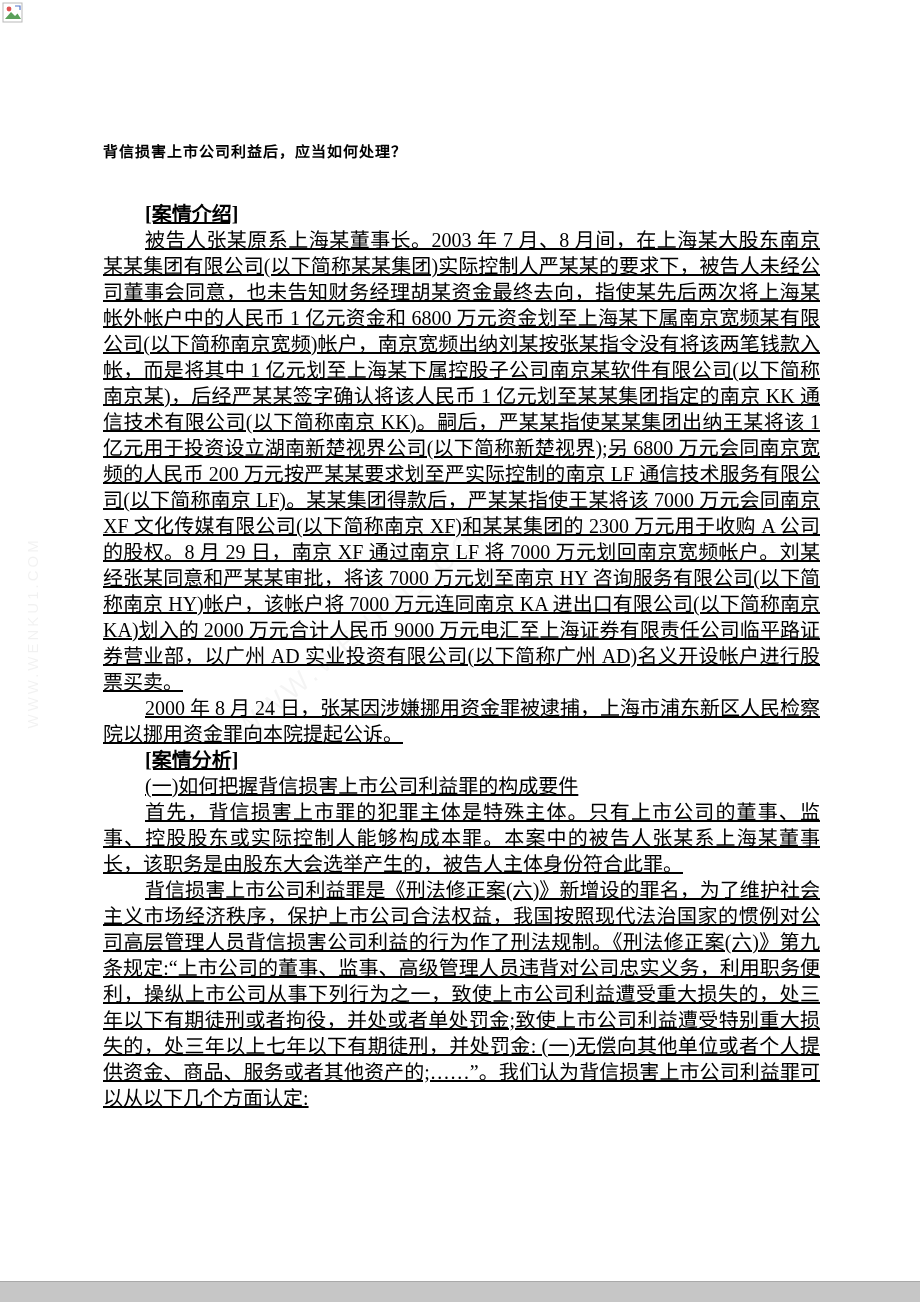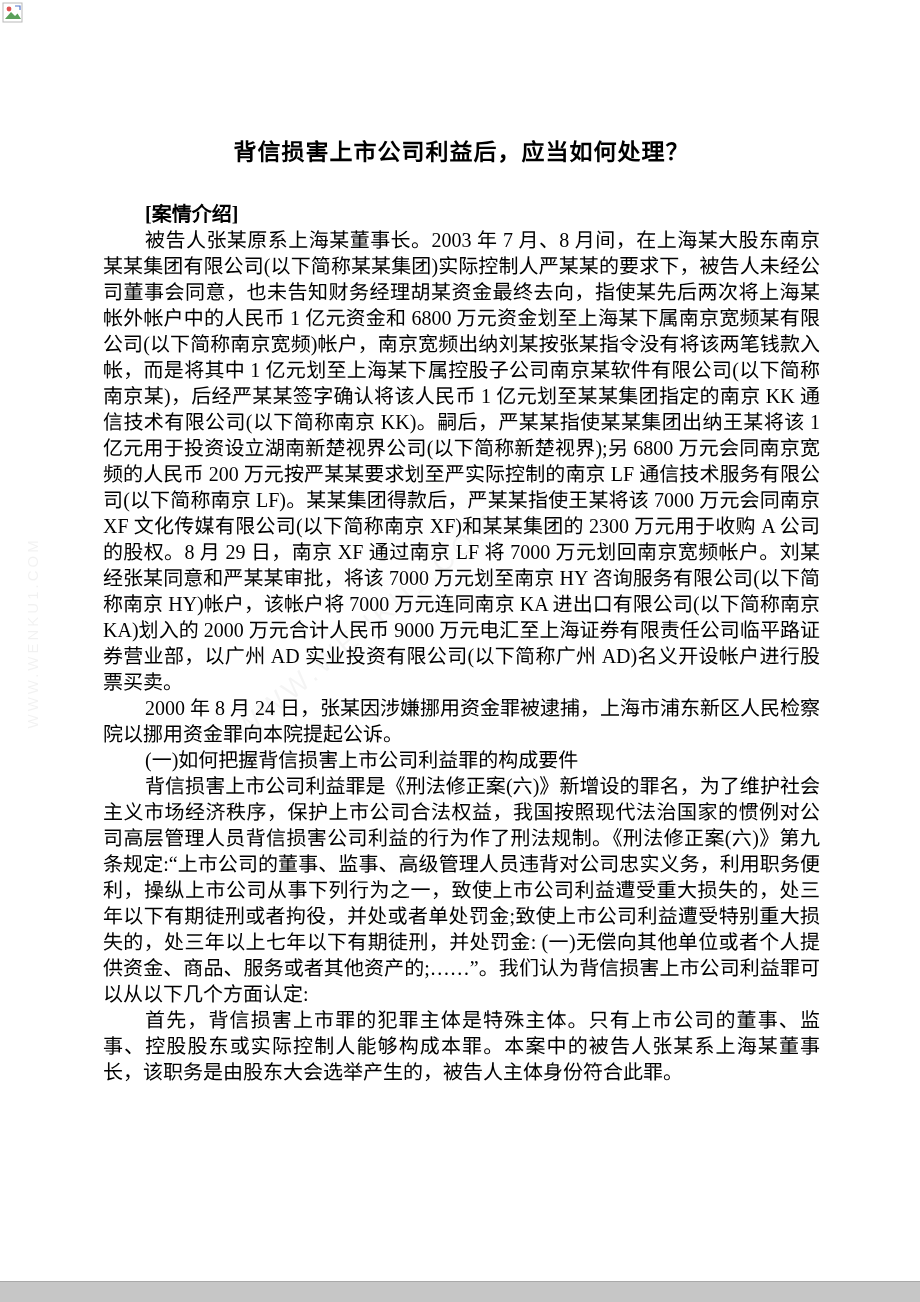--- a/index.html
+++ b/index.html
@@ -21,34 +21,34 @@
   }
   .content {
     position: absolute;
     left: 103px;
     top: 0;
     width: 717px;
     z-index: 2;
   }
   .doc-title {
     margin: 136px 0 33px 0;
-    text-align: center;
     font-family: "DejaVu Sans", "Liberation Sans", sans-serif;
     font-weight: 700;
-    font-size: 23px;
+    font-size: 15px;
     letter-spacing: 1px;
     line-height: 32px;
   }
   p.para {
     margin: 0;
     font-size: 20px;
     line-height: 26px;
     text-align: justify;
     text-indent: 42px;
     word-break: break-all;
+    text-decoration: underline;
   }
   p.para.bold {
     font-weight: 700;
   }
   .watermark-vertical {
     position: absolute;
     left: -168px;
     top: 520px;
     width: 400px;
     transform: rotate(-90deg);
@@ -111,24 +111,25 @@
   <div class="content">
     <h1 class="doc-title">背信损害上市公司利益后，应当如何处理？</h1>
 
     <p class="para bold">[案情介绍]</p>
 
 
     <p class="para">被告人张某原系上海某董事长。2003 年 7 月、8 月间，在上海某大股东南京某某集团有限公司(以下简称某某集团)实际控制人严某某的要求下，被告人未经公司董事会同意，也未告知财务经理胡某资金最终去向，指使某先后两次将上海某帐外帐户中的人民币 1 亿元资金和 6800 万元资金划至上海某下属南京宽频某有限公司(以下简称南京宽频)帐户，南京宽频出纳刘某按张某指令没有将该两笔钱款入帐，而是将其中 1 亿元划至上海某下属控股子公司南京某软件有限公司(以下简称南京某)，后经严某某签字确认将该人民币 1 亿元划至某某集团指定的南京 KK 通信技术有限公司(以下简称南京 KK)。嗣后，严某某指使某某集团出纳王某将该 1 亿元用于投资设立湖南新楚视界公司(以下简称新楚视界);另 6800 万元会同南京宽频的人民币 200 万元按严某某要求划至严实际控制的南京 LF 通信技术服务有限公司(以下简称南京 LF)。某某集团得款后，严某某指使王某将该 7000 万元会同南京 XF 文化传媒有限公司(以下简称南京 XF)和某某集团的 2300 万元用于收购 A 公司的股权。8 月 29 日，南京 XF 通过南京 LF 将 7000 万元划回南京宽频帐户。刘某经张某同意和严某某审批，将该 7000 万元划至南京 HY 咨询服务有限公司(以下简称南京 HY)帐户，该帐户将 7000 万元连同南京 KA 进出口有限公司(以下简称南京 KA)划入的 2000 万元合计人民币 9000 万元电汇至上海证券有限责任公司临平路证券营业部，以广州 AD 实业投资有限公司(以下简称广州 AD)名义开设帐户进行股票买卖。</p>
 
     <p class="para">2000 年 8 月 24 日，张某因涉嫌挪用资金罪被逮捕，上海市浦东新区人民检察院以挪用资金罪向本院提起公诉。</p>
 
+    <p class="para bold">[案情分析]</p>
 
     <p class="para">(一)如何把握背信损害上市公司利益罪的构成要件</p>
 
+    <p class="para">首先，背信损害上市罪的犯罪主体是特殊主体。只有上市公司的董事、监事、控股股东或实际控制人能够构成本罪。本案中的被告人张某系上海某董事长，该职务是由股东大会选举产生的，被告人主体身份符合此罪。</p>
+
     <p class="para">背信损害上市公司利益罪是《刑法修正案(六)》新增设的罪名，为了维护社会主义市场经济秩序，保护上市公司合法权益，我国按照现代法治国家的惯例对公司高层管理人员背信损害公司利益的行为作了刑法规制。《刑法修正案(六)》第九条规定:“上市公司的董事、监事、高级管理人员违背对公司忠实义务，利用职务便利，操纵上市公司从事下列行为之一，致使上市公司利益遭受重大损失的，处三年以下有期徒刑或者拘役，并处或者单处罚金;致使上市公司利益遭受特别重大损失的，处三年以上七年以下有期徒刑，并处罚金: (一)无偿向其他单位或者个人提供资金、商品、服务或者其他资产的;……”。我们认为背信损害上市公司利益罪可以从以下几个方面认定:</p>
-
-    <p class="para">首先，背信损害上市罪的犯罪主体是特殊主体。只有上市公司的董事、监事、控股股东或实际控制人能够构成本罪。本案中的被告人张某系上海某董事长，该职务是由股东大会选举产生的，被告人主体身份符合此罪。</p>
 
   </div>
 
   <div class="bottom-edge"></div>
 
 </div>
 
 </body></html>

